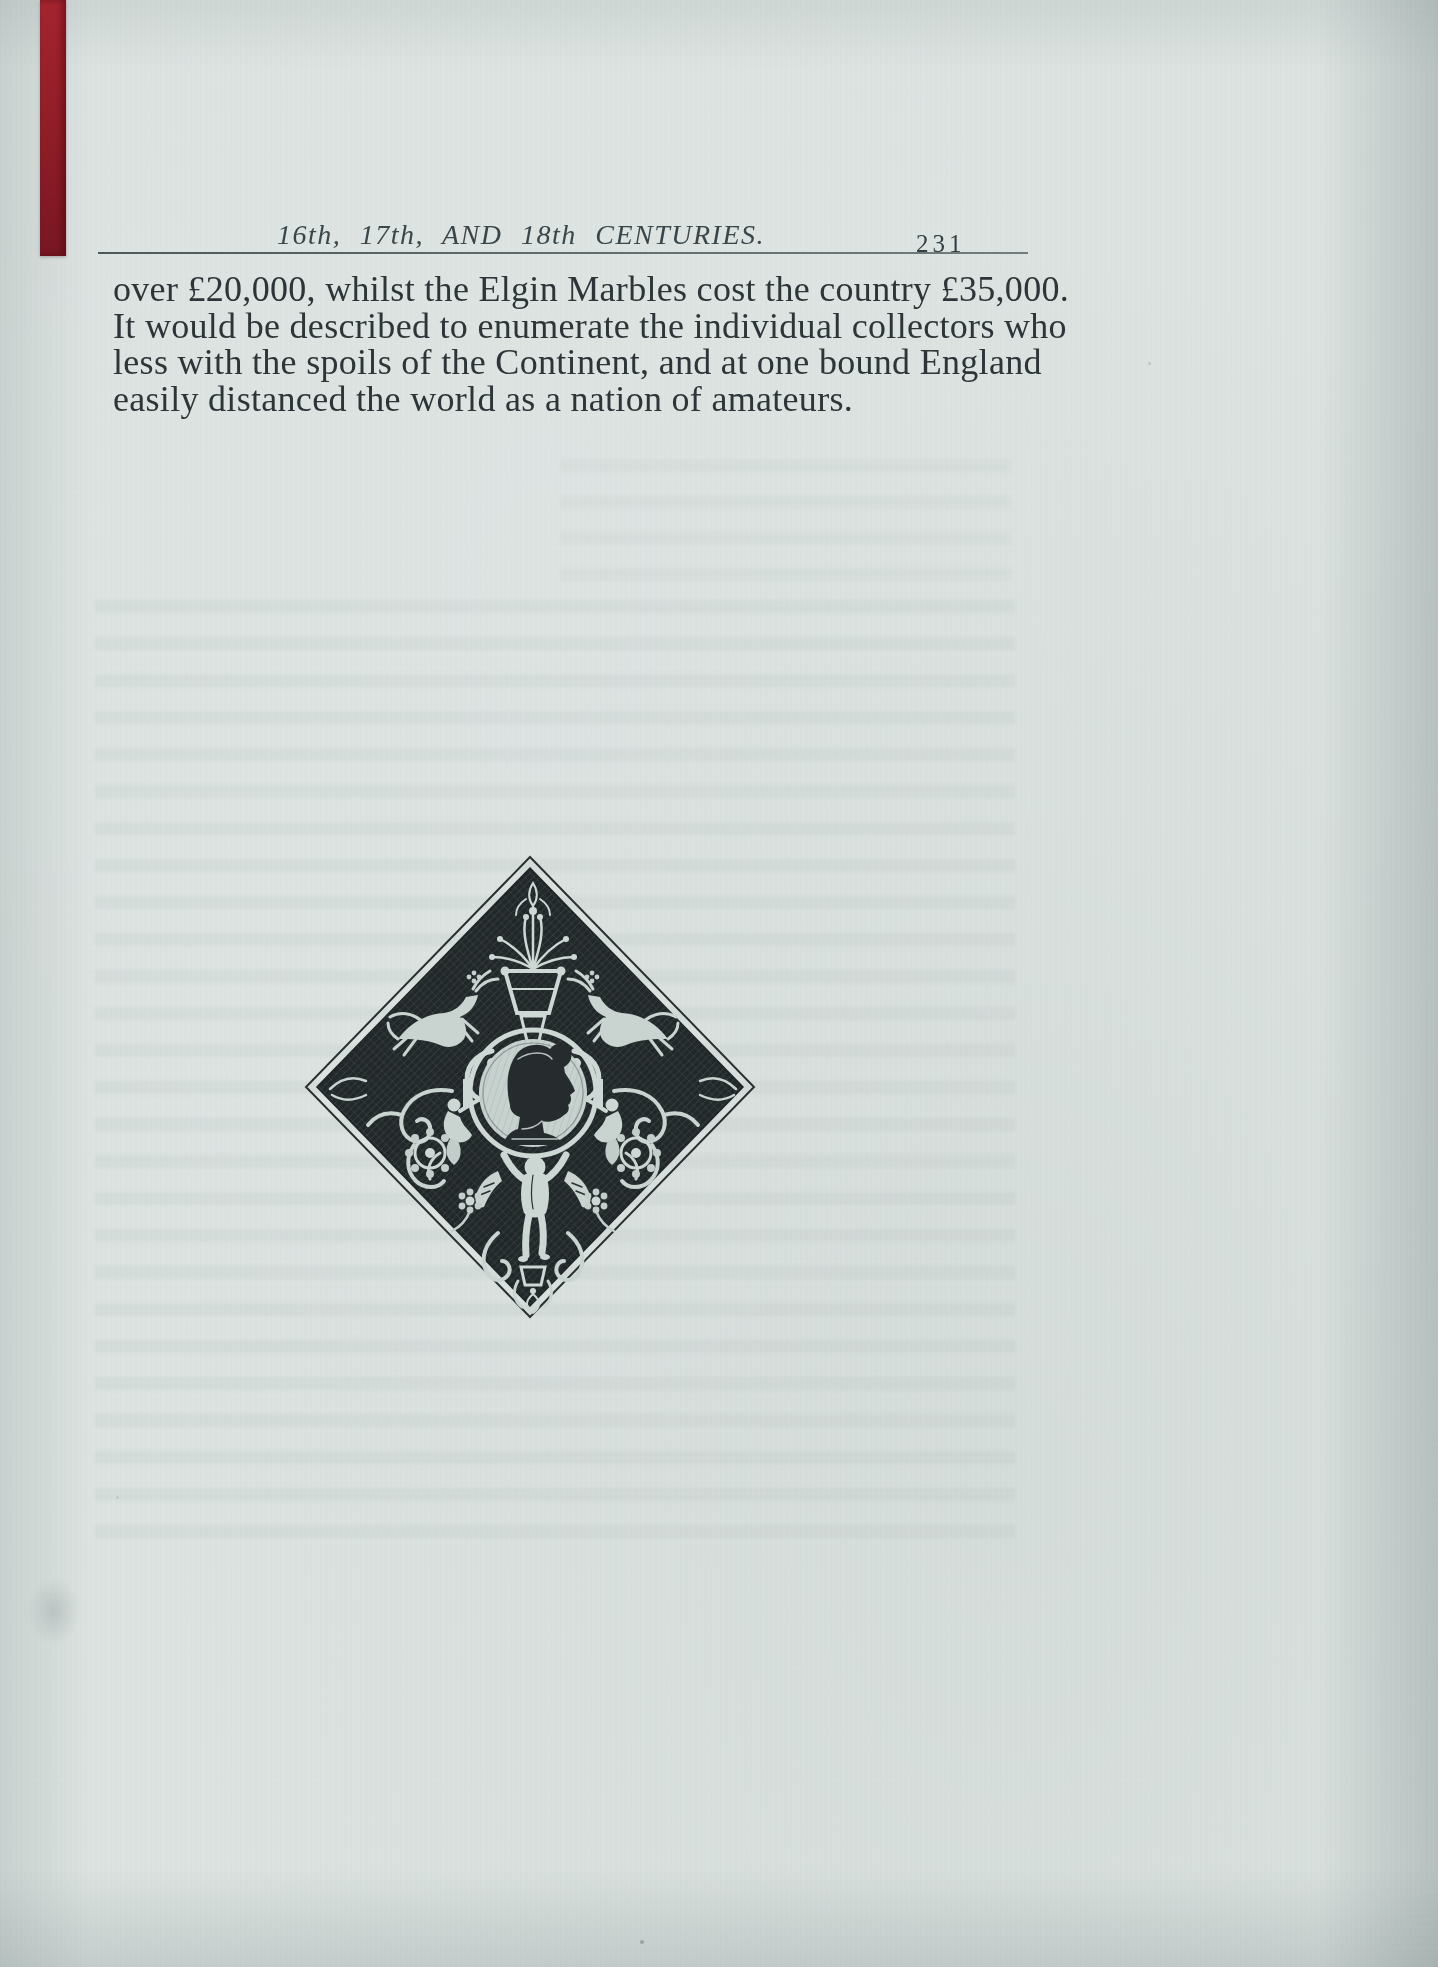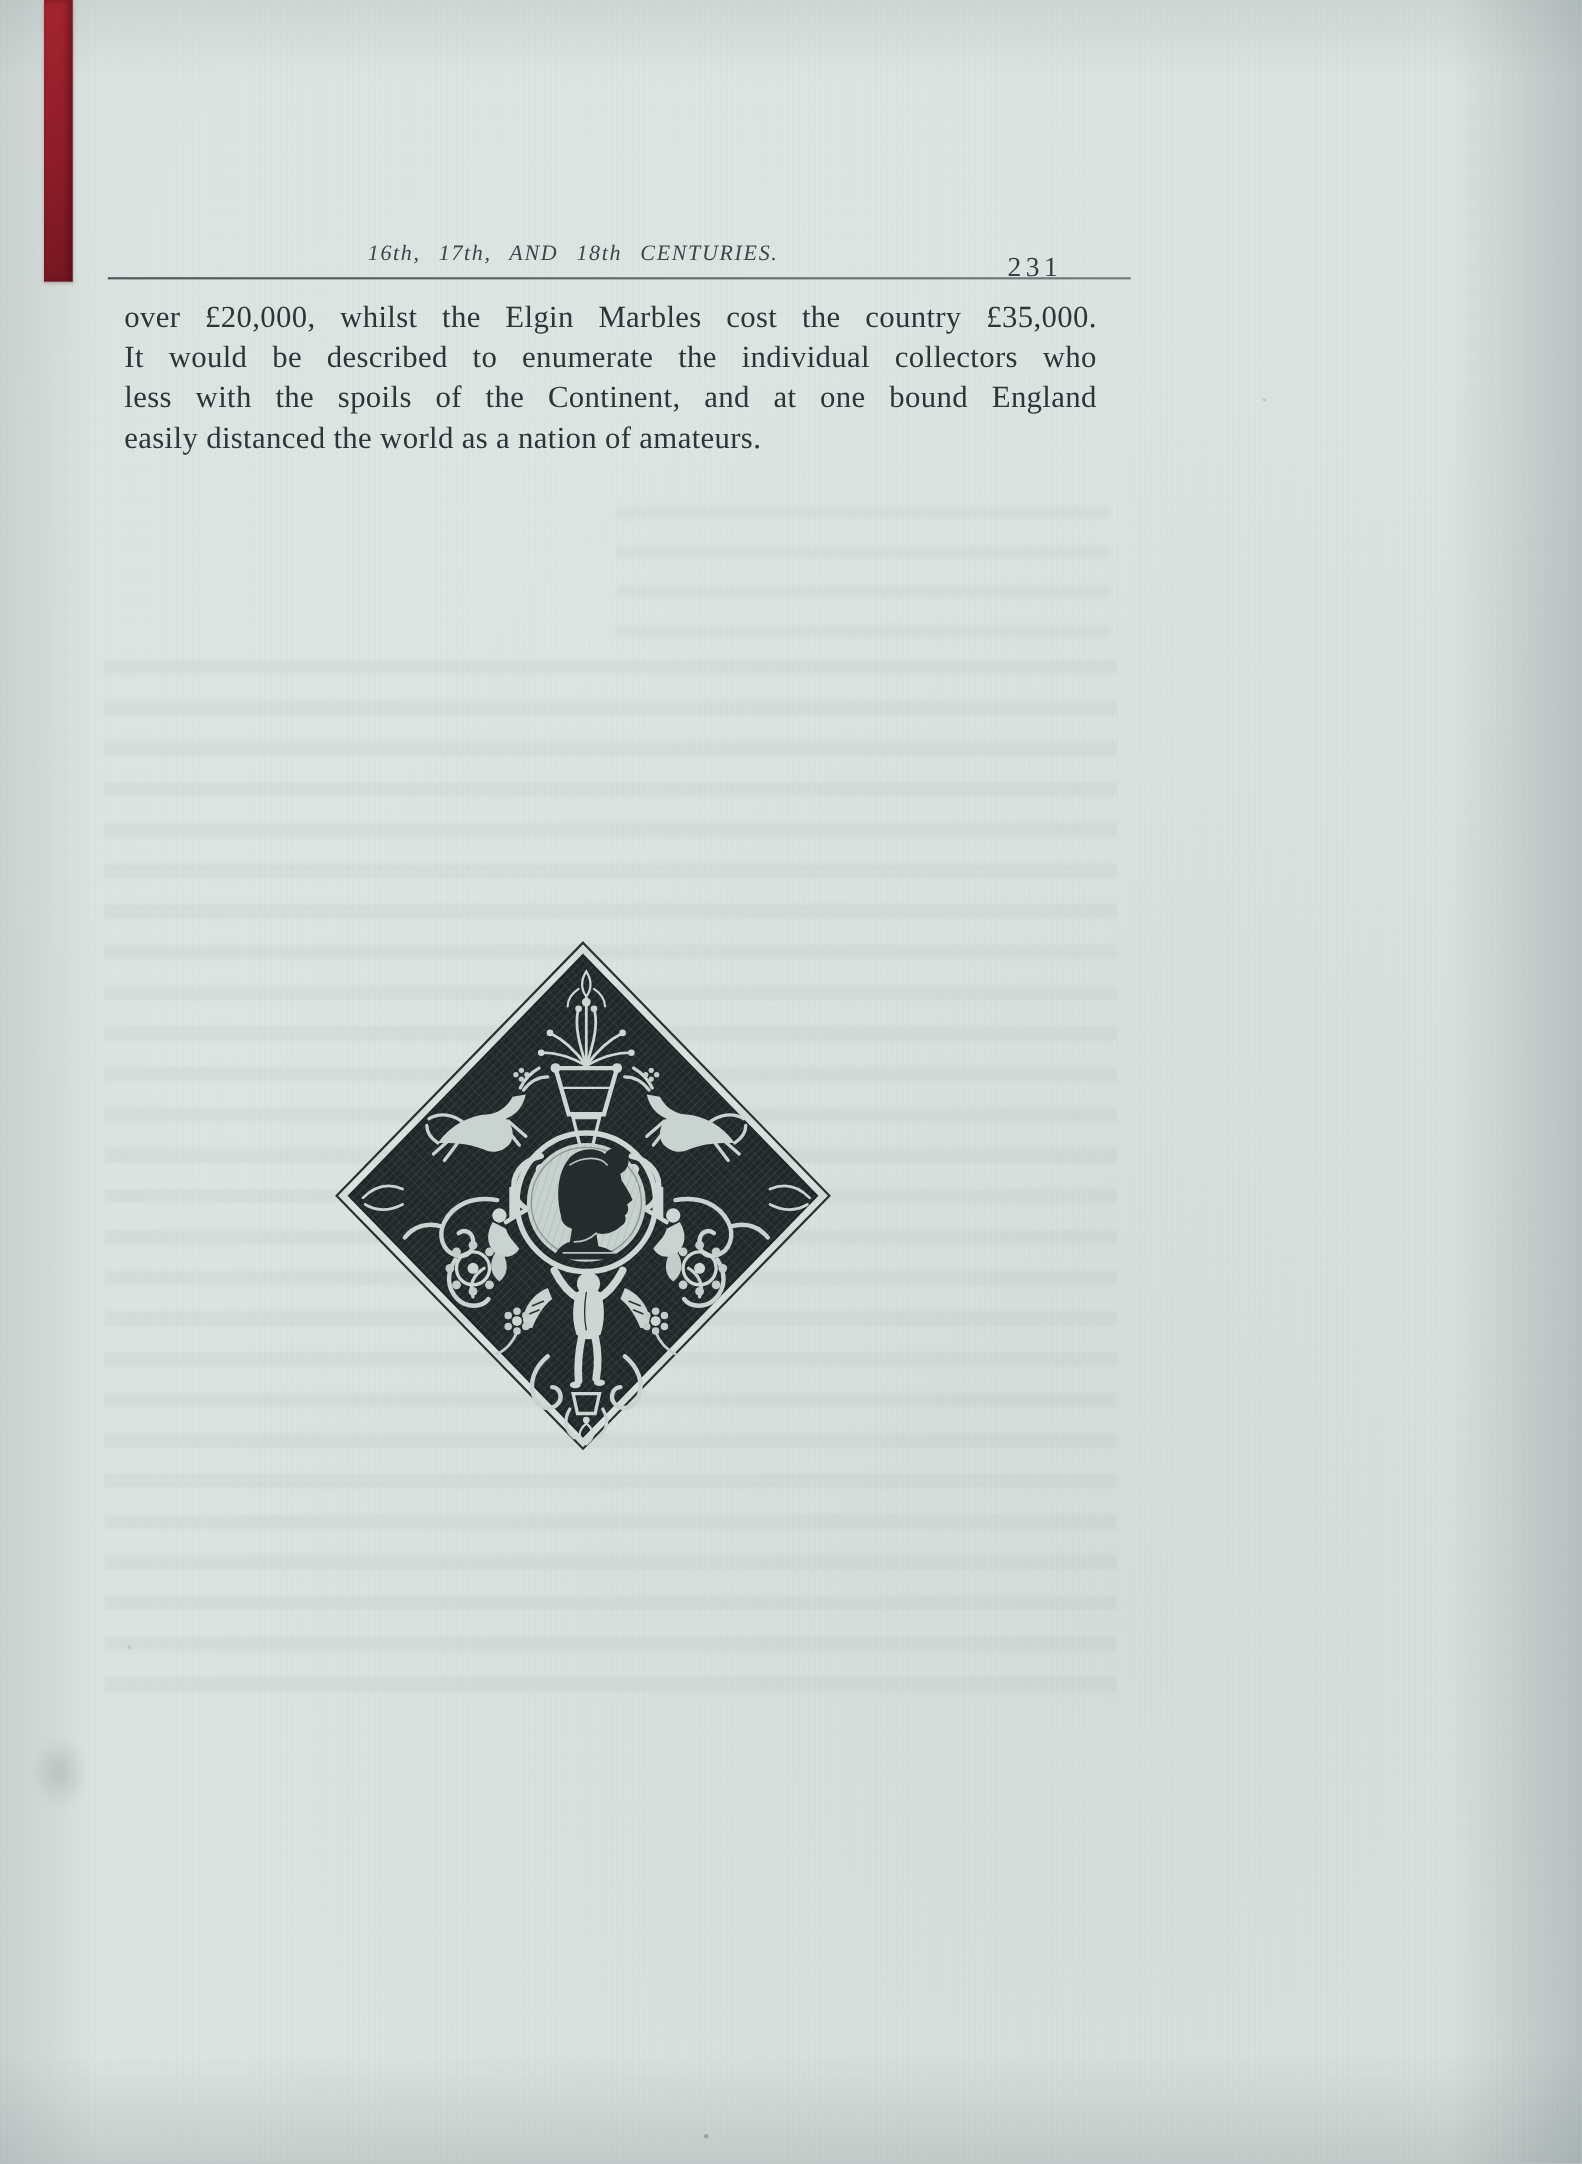--- a/index.html
+++ b/index.html
@@ -39,35 +39,35 @@
   }
   .red-ribbon{
     position:absolute;left:40px;top:0;width:26px;height:256px;
     background:linear-gradient(180deg,#a3242f 0%, #8e1d27 55%, #771722 100%);
     box-shadow:inset -4px 0 6px rgba(60,5,10,.45), 0 1px 3px rgba(60,20,25,.3);
   }
   .running-head{
     position:absolute;left:113px;top:219px;width:816px;
     text-align:center;
     font-style:italic;
-    font-size:20px;color:#39464a;
+    font-size:28px;color:#39464a;
     letter-spacing:1.5px;word-spacing:10px;
     white-space:nowrap;
   }
   .folio{
     position:absolute;left:916px;top:230px;width:120px;
     font-size:25px;color:#333f42;letter-spacing:4px;
   }
   .head-rule{
     position:absolute;left:98px;top:252px;width:930px;height:2px;
     background:linear-gradient(to right, rgba(66,77,79,.92), rgba(66,77,79,.68));
   }
   .body-text{
     position:absolute;left:113px;top:271px;width:884px;
-    font-size:28px;line-height:36.6px;color:#2d3538;
+    font-size:36px;line-height:36.6px;color:#2d3538;
     letter-spacing:.3px;
   }
   .body-text .line{
     text-align:justify;
     text-align-last:justify;
     height:36.6px;overflow:visible;white-space:nowrap;
   }
   .body-text .line.last{
     text-align-last:left;white-space:normal;
   }

